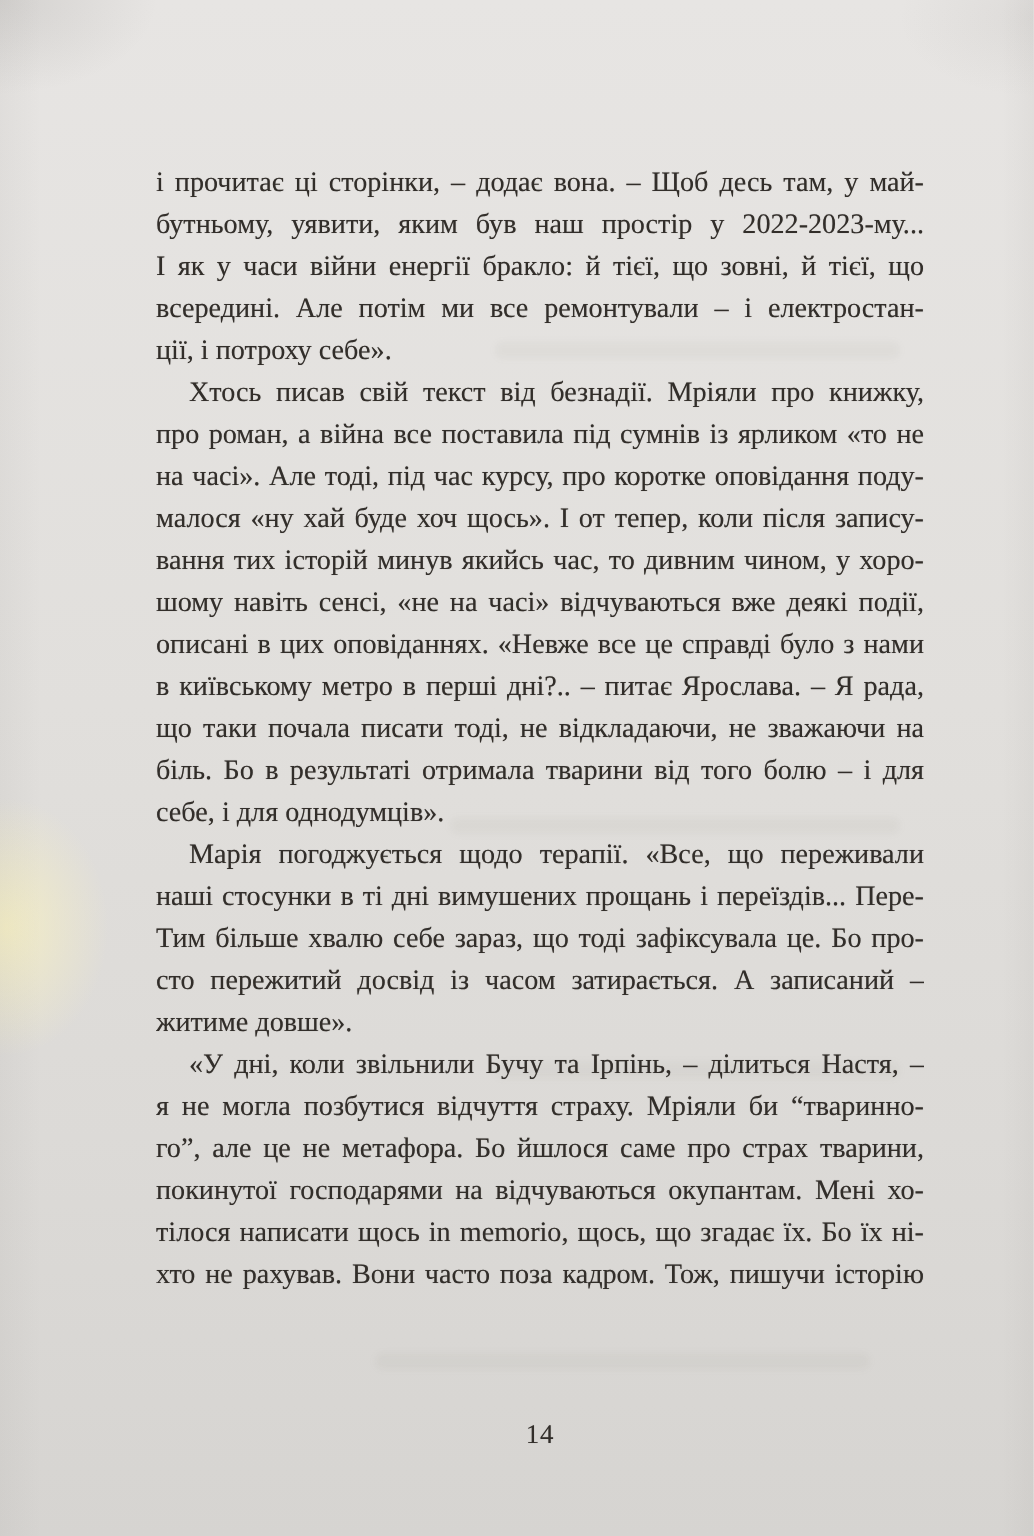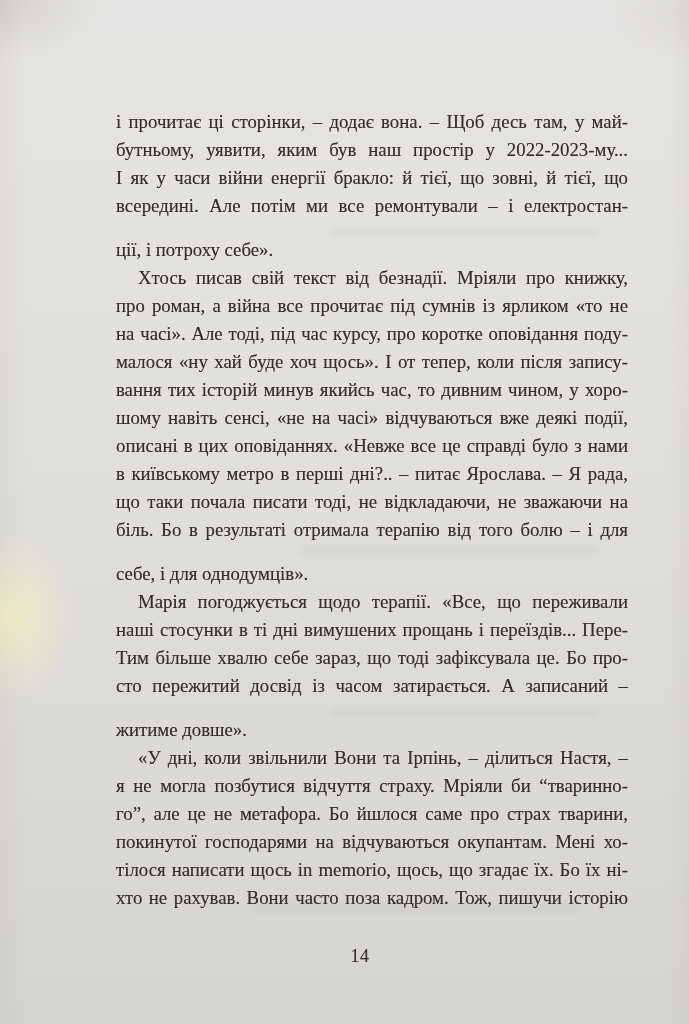--- a/index.html
+++ b/index.html
@@ -24,30 +24,30 @@
     position:absolute;inset:0;pointer-events:none;
     background:
       radial-gradient(135% 105% at 52% 42%, rgba(0,0,0,0) 68%, rgba(70,66,62,.10) 100%),
       linear-gradient(to right, rgba(100,96,92,.05), rgba(100,96,92,0) 4%, rgba(100,96,92,0) 97%, rgba(100,96,92,.05));
   }
   .ghost{
     position:absolute;height:11px;border-radius:6px;
     background:rgba(122,116,106,.05);filter:blur(2px);
   }
   .page-text{
-    position:absolute;left:116px;top:108px;width:512px;
+    position:absolute;left:104px;top:108px;width:512px;
     font-size:18.8px;line-height:28px;color:var(--ink);
     text-shadow:0 0 .5px rgba(50,46,42,.45);
   }
   .line{
     height:28px;overflow:hidden;
     text-align:justify;text-align-last:justify;
   }
   .line.indent{text-indent:22px;}
-  .line.lastline{text-align:left;text-align-last:left;margin-top:16px;}
+  .line.lastline{text-align:left;text-align-last:left;}
   .page-number{
     position:absolute;left:104px;top:946px;width:512px;
     text-align:center;font-size:18px;letter-spacing:.5px;color:var(--ink);
     text-shadow:0 0 .5px rgba(50,46,42,.4);
   }
 </style>
 </head>
 <body>
 
 <div class="photo">
@@ -58,36 +58,36 @@
   <div class="ghost" style="left:330px;top:708px;width:270px;"></div>
   <div class="ghost" style="left:250px;top:902px;width:330px;"></div>
 
   <div class="page-text">
       <div class="line">і прочитає ці сторінки, – додає вона. – Щоб десь там, у май-</div>
       <div class="line">бутньому, уявити, яким був наш простір у 2022-2023-му...</div>
       <div class="line">І як у часи війни енергії бракло: й тієї, що зовні, й тієї, що</div>
       <div class="line">всередині. Але потім ми все ремонтували – і електростан-</div>
       <div class="line lastline">ції, і потроху себе».</div>
       <div class="line indent">Хтось писав свій текст від безнадії. Мріяли про книжку,</div>
-      <div class="line">про роман, а війна все прочитає під сумнів із ярликом «то не</div>
+      <div class="line">про роман, а війна все поставила під сумнів із ярликом «то не</div>
       <div class="line">на часі». Але тоді, під час курсу, про коротке оповідання поду-</div>
       <div class="line">малося «ну хай буде хоч щось». І от тепер, коли після запису-</div>
       <div class="line">вання тих історій минув якийсь час, то дивним чином, у хоро-</div>
       <div class="line">шому навіть сенсі, «не на часі» відчуваються вже деякі події,</div>
       <div class="line">описані в цих оповіданнях. «Невже все це справді було з нами</div>
       <div class="line">в київському метро в перші дні?.. – питає Ярослава. – Я рада,</div>
       <div class="line">що таки почала писати тоді, не відкладаючи, не зважаючи на</div>
-      <div class="line">біль. Бо в результаті отримала терапію від того болю – і для</div>
+      <div class="line">біль. Бо в результаті отримала тварини від того болю – і для</div>
       <div class="line lastline">себе, і для однодумців».</div>
       <div class="line indent">Марія погоджується щодо терапії. «Все, що переживали</div>
       <div class="line">наші стосунки в ті дні вимушених прощань і переїздів... Пере-</div>
       <div class="line">Тим більше хвалю себе зараз, що тоді зафіксувала це. Бо про-</div>
       <div class="line">сто пережитий досвід із часом затирається. А записаний –</div>
       <div class="line lastline">житиме довше».</div>
-      <div class="line indent">«У дні, коли звільнили Вони та Ірпінь, – ділиться Настя, –</div>
+      <div class="line indent">«У дні, коли звільнили Бучу та Ірпінь, – ділиться Настя, –</div>
       <div class="line">я не могла позбутися відчуття страху. Мріяли би “тваринно-</div>
       <div class="line">го”, але це не метафора. Бо йшлося саме про страх тварини,</div>
       <div class="line">покинутої господарями на відчуваються окупантам. Мені хо-</div>
       <div class="line">тілося написати щось in memorio, щось, що згадає їх. Бо їх ні-</div>
       <div class="line">хто не рахував. Вони часто поза кадром. Тож, пишучи історію</div>
     </div>
 
   <div class="page-number">14</div>
 </div>
 

